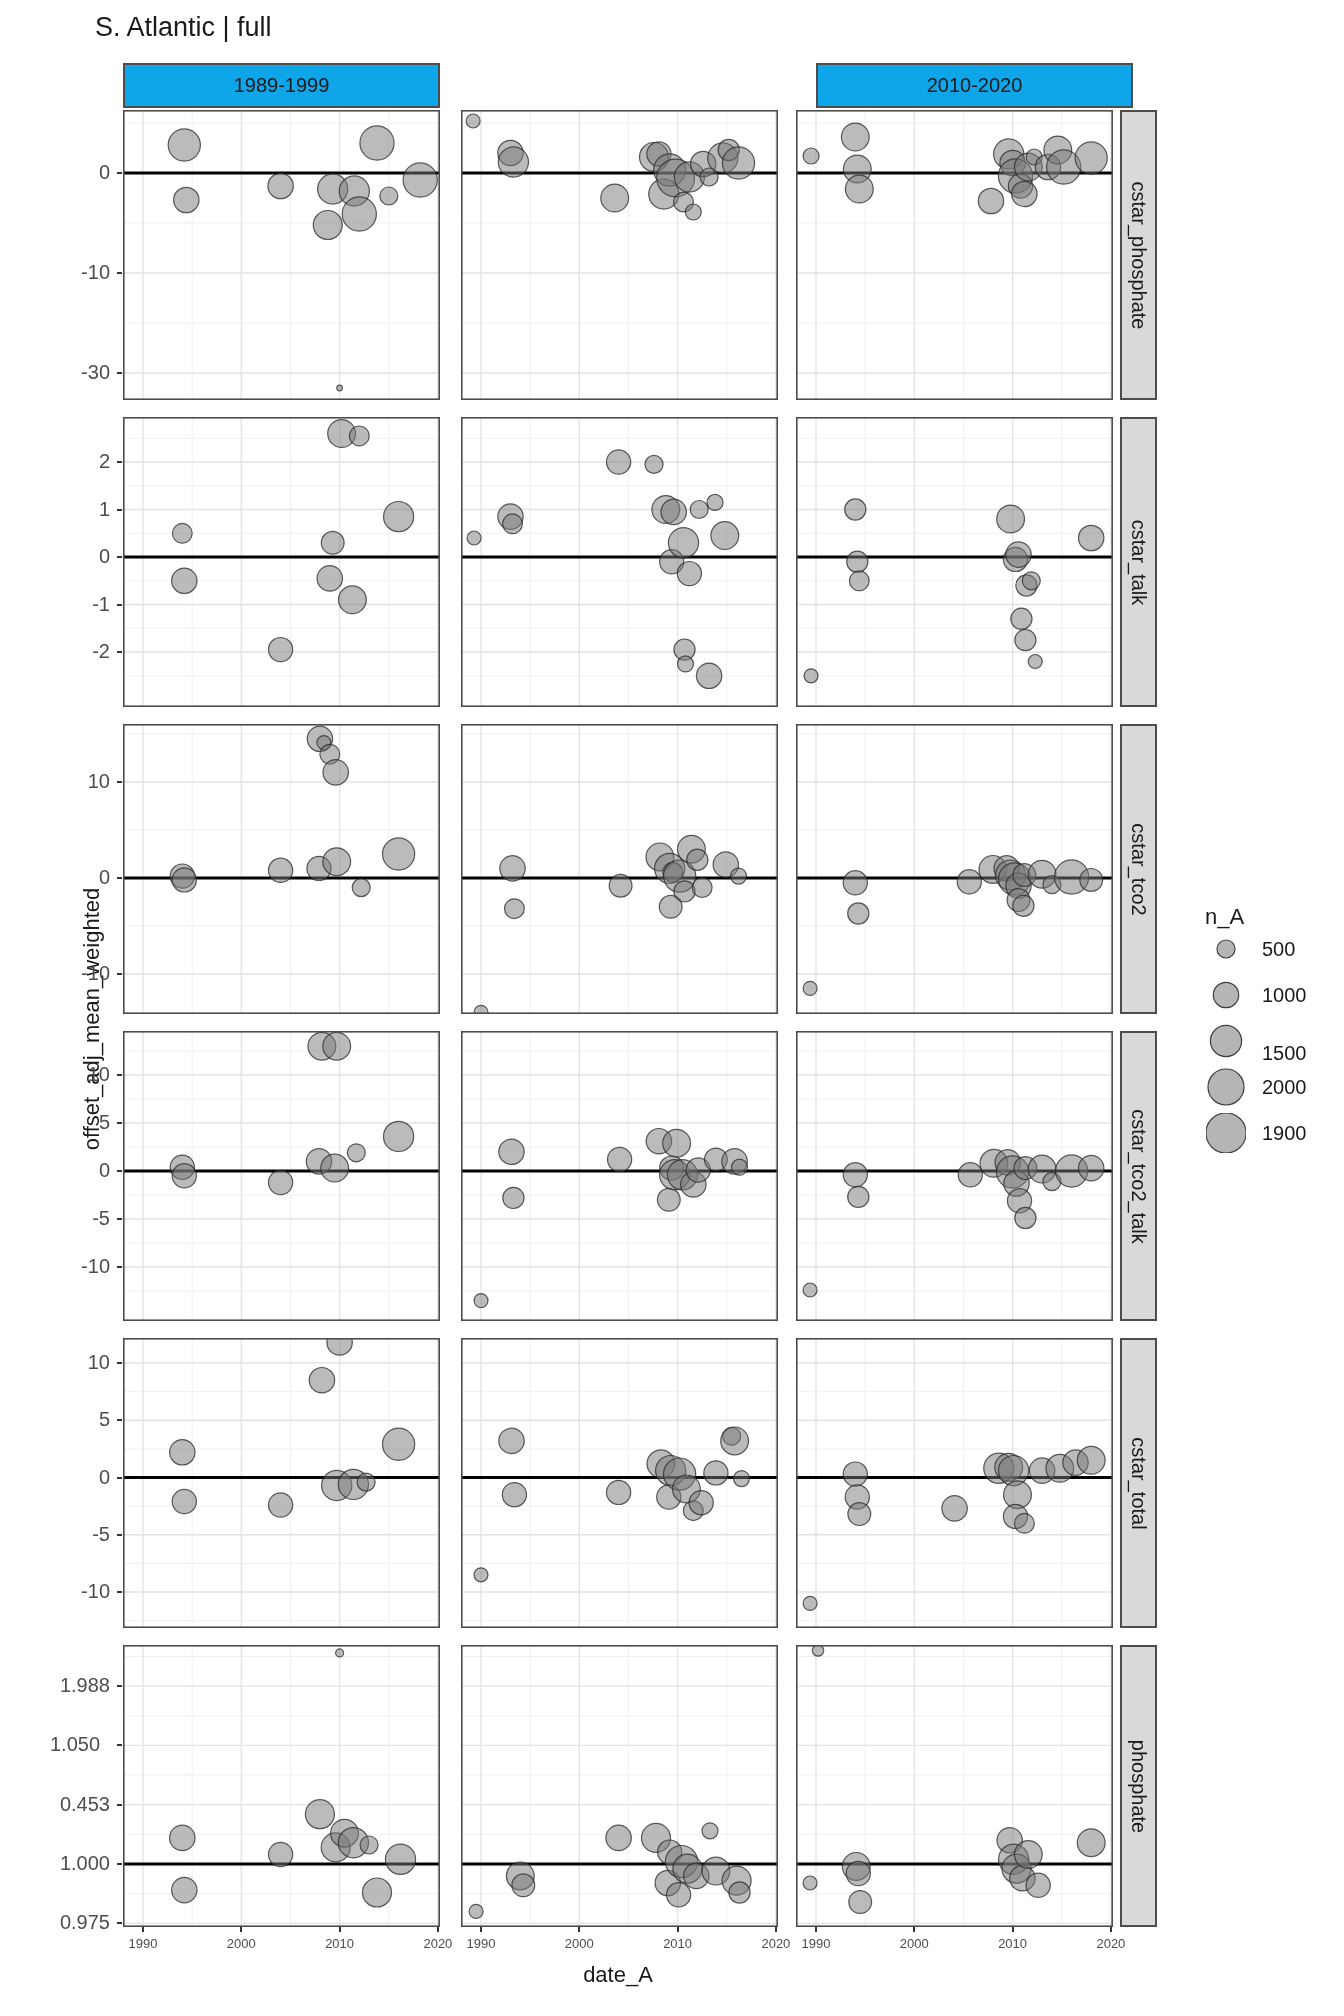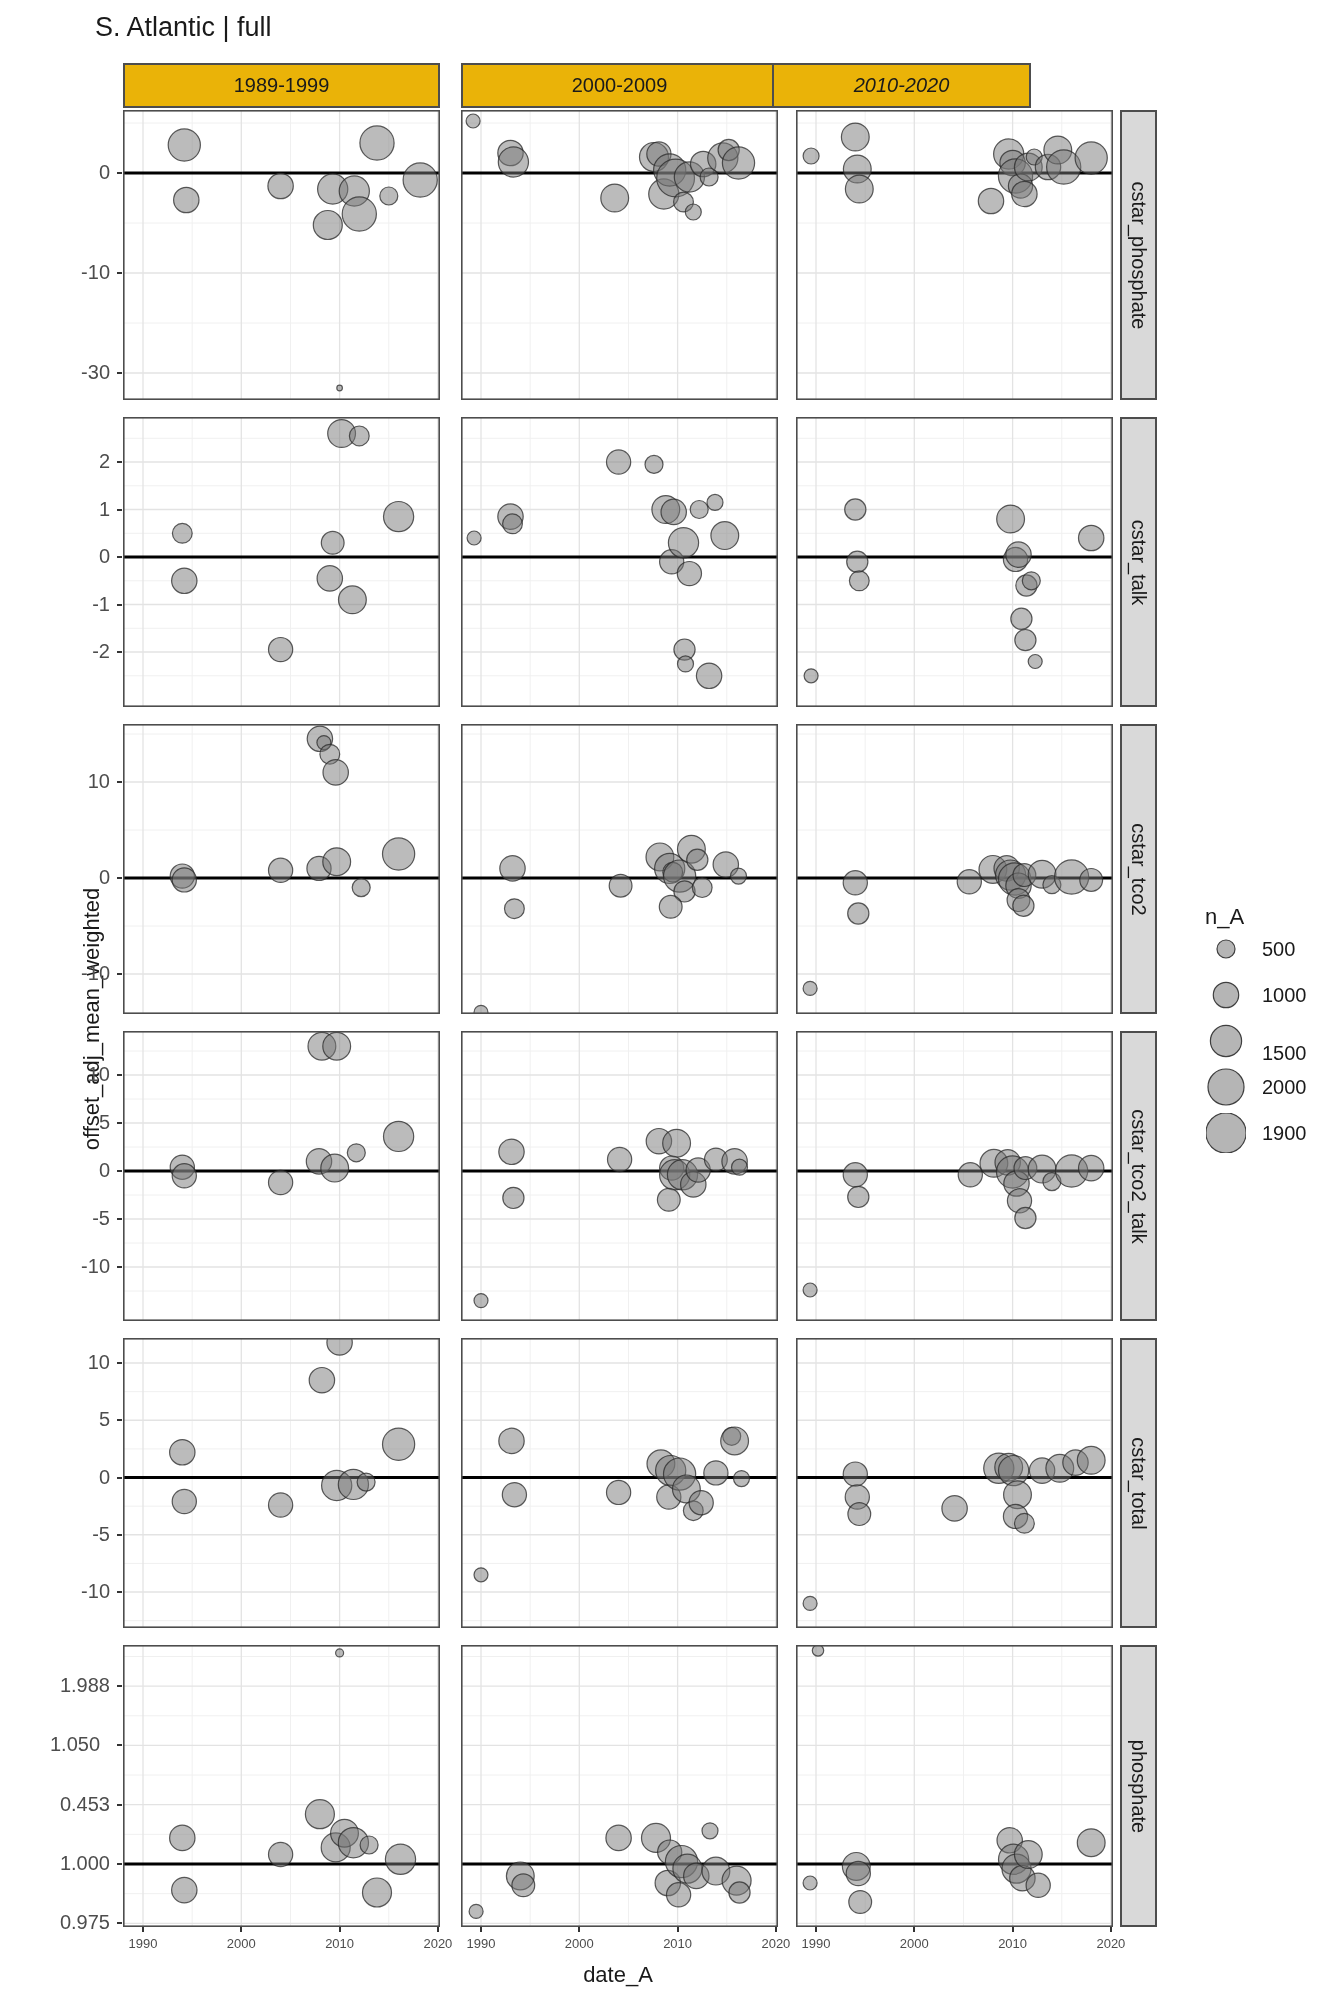--- a/index.html
+++ b/index.html
@@ -3,21 +3,21 @@
 <meta charset="utf-8">
 <style>
   html,body{margin:0;padding:0;background:#ffffff;width:1344px;height:2016px;
     font-family:"Liberation Sans","DejaVu Sans",sans-serif;}
   #figure{position:relative;width:1344px;height:2016px;background:#fff;overflow:hidden;}
   .abs{position:absolute;}
   #plot-title{left:95px;top:12px;font-size:27px;color:#1a1a1a;}
   #y-axis-title{left:-78px;top:1006px;width:340px;text-align:center;font-size:22px;color:#1a1a1a;
     transform:rotate(-90deg);transform-origin:center;}
   #x-axis-title{left:468px;top:1962px;width:300px;text-align:center;font-size:22px;color:#1a1a1a;}
-  .col-strip{top:63px;height:45px;background:#eab308;border:2px solid #4d4d4d;box-sizing:border-box;
+  .col-strip{top:63px;height:45px;background:#0ea5e9;border:2px solid #4d4d4d;box-sizing:border-box;
     display:flex;align-items:center;justify-content:center;font-size:20px;color:#1a1a1a;}
   .row-strip{left:1120px;width:37px;background:#d9d9d9;border:2px solid #4d4d4d;box-sizing:border-box;
     display:flex;align-items:center;justify-content:center;}
   .row-strip span{font-size:20px;color:#1a1a1a;transform:rotate(90deg);white-space:nowrap;}
   .panel{background:#ffffff;}
   .ytick-label{font-size:20px;color:#4d4d4d;text-align:right;width:70px;}
   .xtick-label{font-size:13px;color:#4d4d4d;text-align:center;width:60px;}
   .tickmark{background:#333333;}
   .legend-title{font-size:22px;color:#1a1a1a;}
   .legend-label{font-size:20px;color:#1a1a1a;}
@@ -666,22 +666,21 @@
       <div class="abs" style="left: 1206px; top: 1067px; width: 40px; height: 40px;"><svg width="40" height="40" viewBox="0 0 40 40">
           <circle cx="20" cy="20" r="18.0" fill="#b5b5b5" stroke="#3f3f3f" stroke-width="1.2"></circle>
         </svg></div>
       <div class="legend-label abs" style="left: 1262px; top: 1076px;">2000</div>
       <div class="abs" style="left: 1206px; top: 1113px; width: 40px; height: 40px;"><svg width="40" height="40" viewBox="0 0 40 40">
           <circle cx="20" cy="20" r="20.1" fill="#b5b5b5" stroke="#3f3f3f" stroke-width="1.2"></circle>
         </svg></div>
       <div class="legend-label abs" style="left: 1262px; top: 1122px;">1900</div>
     </div>
 <div class="col-strip abs" style="left: 123px; top: 63px; width: 317px;">1989-1999</div>
-    <div class="col-strip abs" style="left: 461px; top: 63px; width: 317px;">2000-2009</div>
-    <div class="col-strip abs" style="left: 772px; top: 63px; width: 259px; font-style: italic;">2010-2020</div>
+    <div class="col-strip abs" style="left: 816px; top: 63px; width: 317px;">2010-2020</div>
     <div class="row-strip abs" style="top: 110px; height: 290px; left: 1120px; width: 37px;">
       <span>cstar_phosphate</span>
     </div>
     <div class="row-strip abs" style="top: 417px; height: 290px; left: 1120px; width: 37px;">
       <span>cstar_talk</span>
     </div>
     <div class="row-strip abs" style="top: 724px; height: 290px; left: 1120px; width: 37px;">
       <span>cstar_tco2</span>
     </div>
     <div class="row-strip abs" style="top: 1031px; height: 290px; left: 1120px; width: 37px;">

